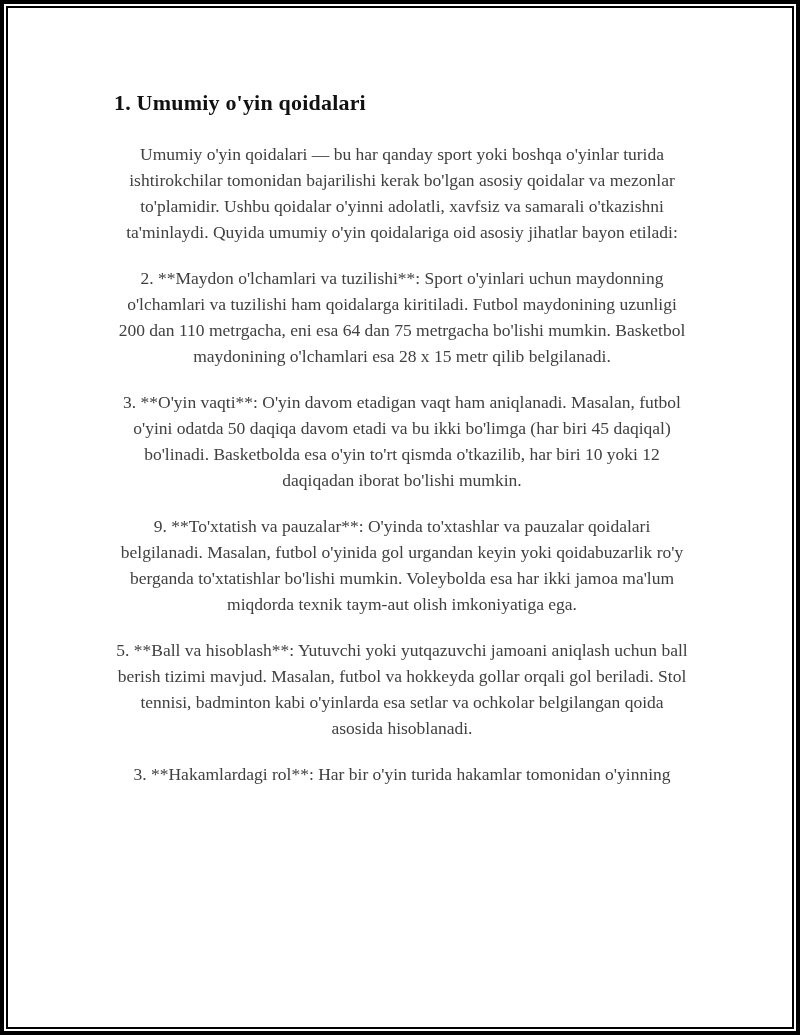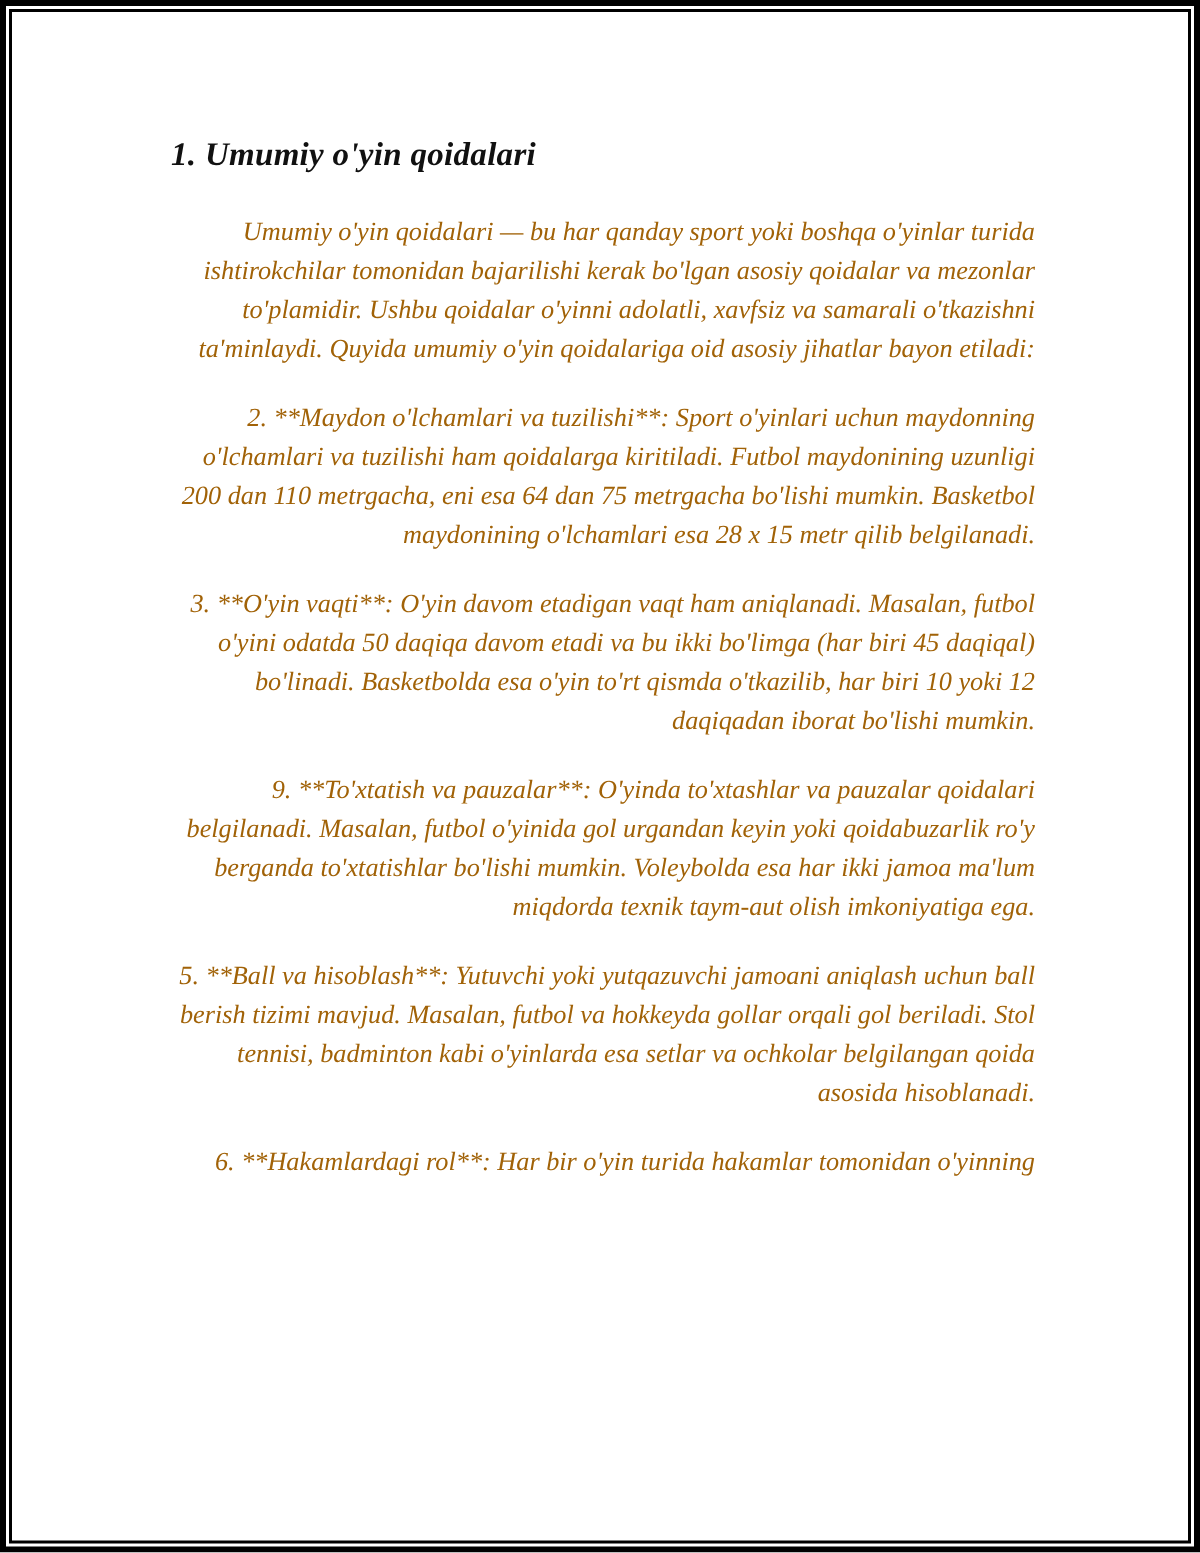--- a/index.html
+++ b/index.html
@@ -23,46 +23,45 @@
   .inner-frame {
     box-sizing: border-box;
     width: 100%;
     height: 100%;
     border: 2px solid #000000;
     overflow: hidden;
   }
   .page-content {
     box-sizing: border-box;
     padding: 82px 98px 0 106px;
-    font-style: italic;
   }
   .doc-title {
     font-size: 22px;
     font-weight: bold;
     color: #111111;
     margin: 0 0 25px 0;
     letter-spacing: 0.2px;
   }
   .doc-paragraph {
     font-size: 17.5px;
     line-height: 26px;
-    color: #a16207;
+    color: #404040;
     margin: 0 0 20px 0;
     max-width: 576px;
-    text-align: right;
+    text-align: center;
   }
 </style>
 </head>
 <body>
 
 <div class="outer-frame">
   <div class="inner-frame">
     <div class="page-content">
       <h1 class="doc-title">1. Umumiy o'yin qoidalari</h1>
       <p class="doc-paragraph">Umumiy o'yin qoidalari — bu har qanday sport yoki boshqa o'yinlar turida ishtirokchilar tomonidan bajarilishi kerak bo'lgan asosiy qoidalar va mezonlar to'plamidir. Ushbu qoidalar o'yinni adolatli, xavfsiz va samarali o'tkazishni ta'minlaydi. Quyida umumiy o'yin qoidalariga oid asosiy jihatlar bayon etiladi:</p>
       <p class="doc-paragraph">2. **Maydon o'lchamlari va tuzilishi**: Sport o'yinlari uchun maydonning o'lchamlari va tuzilishi ham qoidalarga kiritiladi. Futbol maydonining uzunligi 200 dan 110 metrgacha, eni esa 64 dan 75 metrgacha bo'lishi mumkin. Basketbol maydonining o'lchamlari esa 28 x 15 metr qilib belgilanadi.</p>
       <p class="doc-paragraph">3. **O'yin vaqti**: O'yin davom etadigan vaqt ham aniqlanadi. Masalan, futbol o'yini odatda 50 daqiqa davom etadi va bu ikki bo'limga (har biri 45 daqiqal) bo'linadi. Basketbolda esa o'yin to'rt qismda o'tkazilib, har biri 10 yoki 12 daqiqadan iborat bo'lishi mumkin.</p>
       <p class="doc-paragraph">9. **To'xtatish va pauzalar**: O'yinda to'xtashlar va pauzalar qoidalari belgilanadi. Masalan, futbol o'yinida gol urgandan keyin yoki qoidabuzarlik ro'y berganda to'xtatishlar bo'lishi mumkin. Voleybolda esa har ikki jamoa ma'lum miqdorda texnik taym-aut olish imkoniyatiga ega.</p>
       <p class="doc-paragraph">5. **Ball va hisoblash**: Yutuvchi yoki yutqazuvchi jamoani aniqlash uchun ball berish tizimi mavjud. Masalan, futbol va hokkeyda gollar orqali gol beriladi. Stol tennisi, badminton kabi o'yinlarda esa setlar va ochkolar belgilangan qoida asosida hisoblanadi.</p>
-      <p class="doc-paragraph">6. **Hakamlardagi rol**: Har bir o'yin turida hakamlar tomonidan o'yinning</p>
+      <p class="doc-paragraph">3. **Hakamlardagi rol**: Har bir o'yin turida hakamlar tomonidan o'yinning</p>
     </div>
   </div>
 </div>
 
 </body></html>

